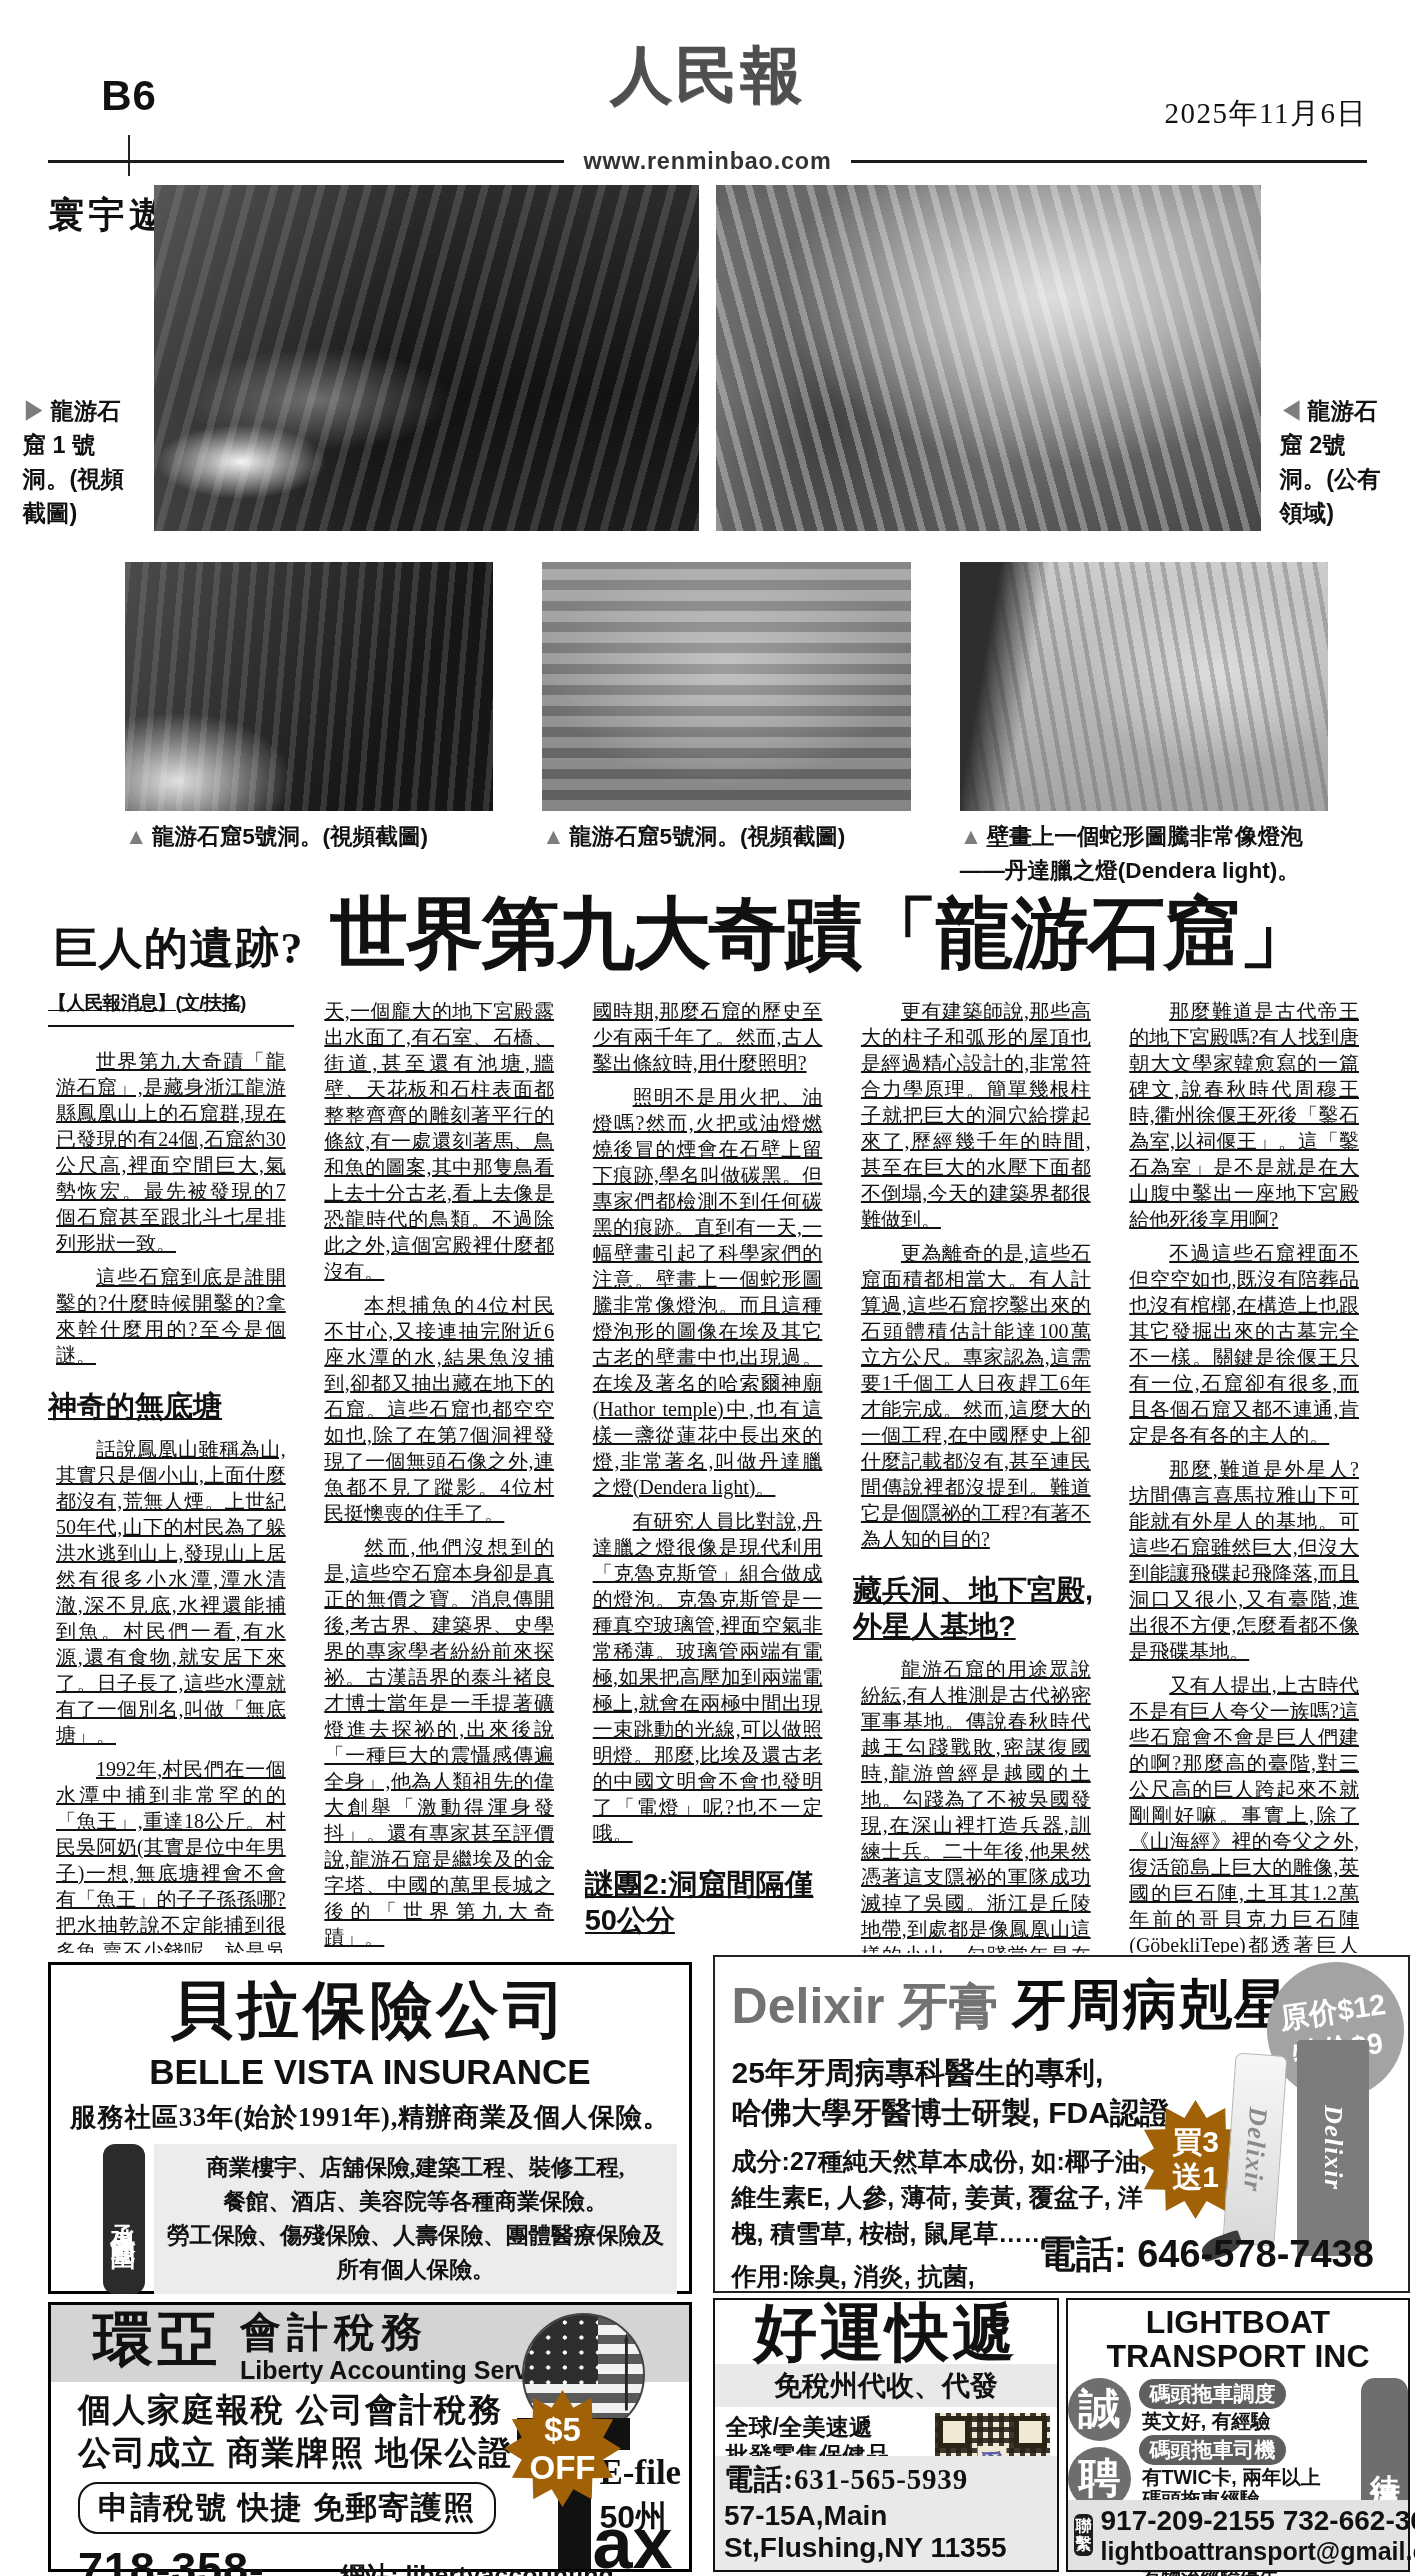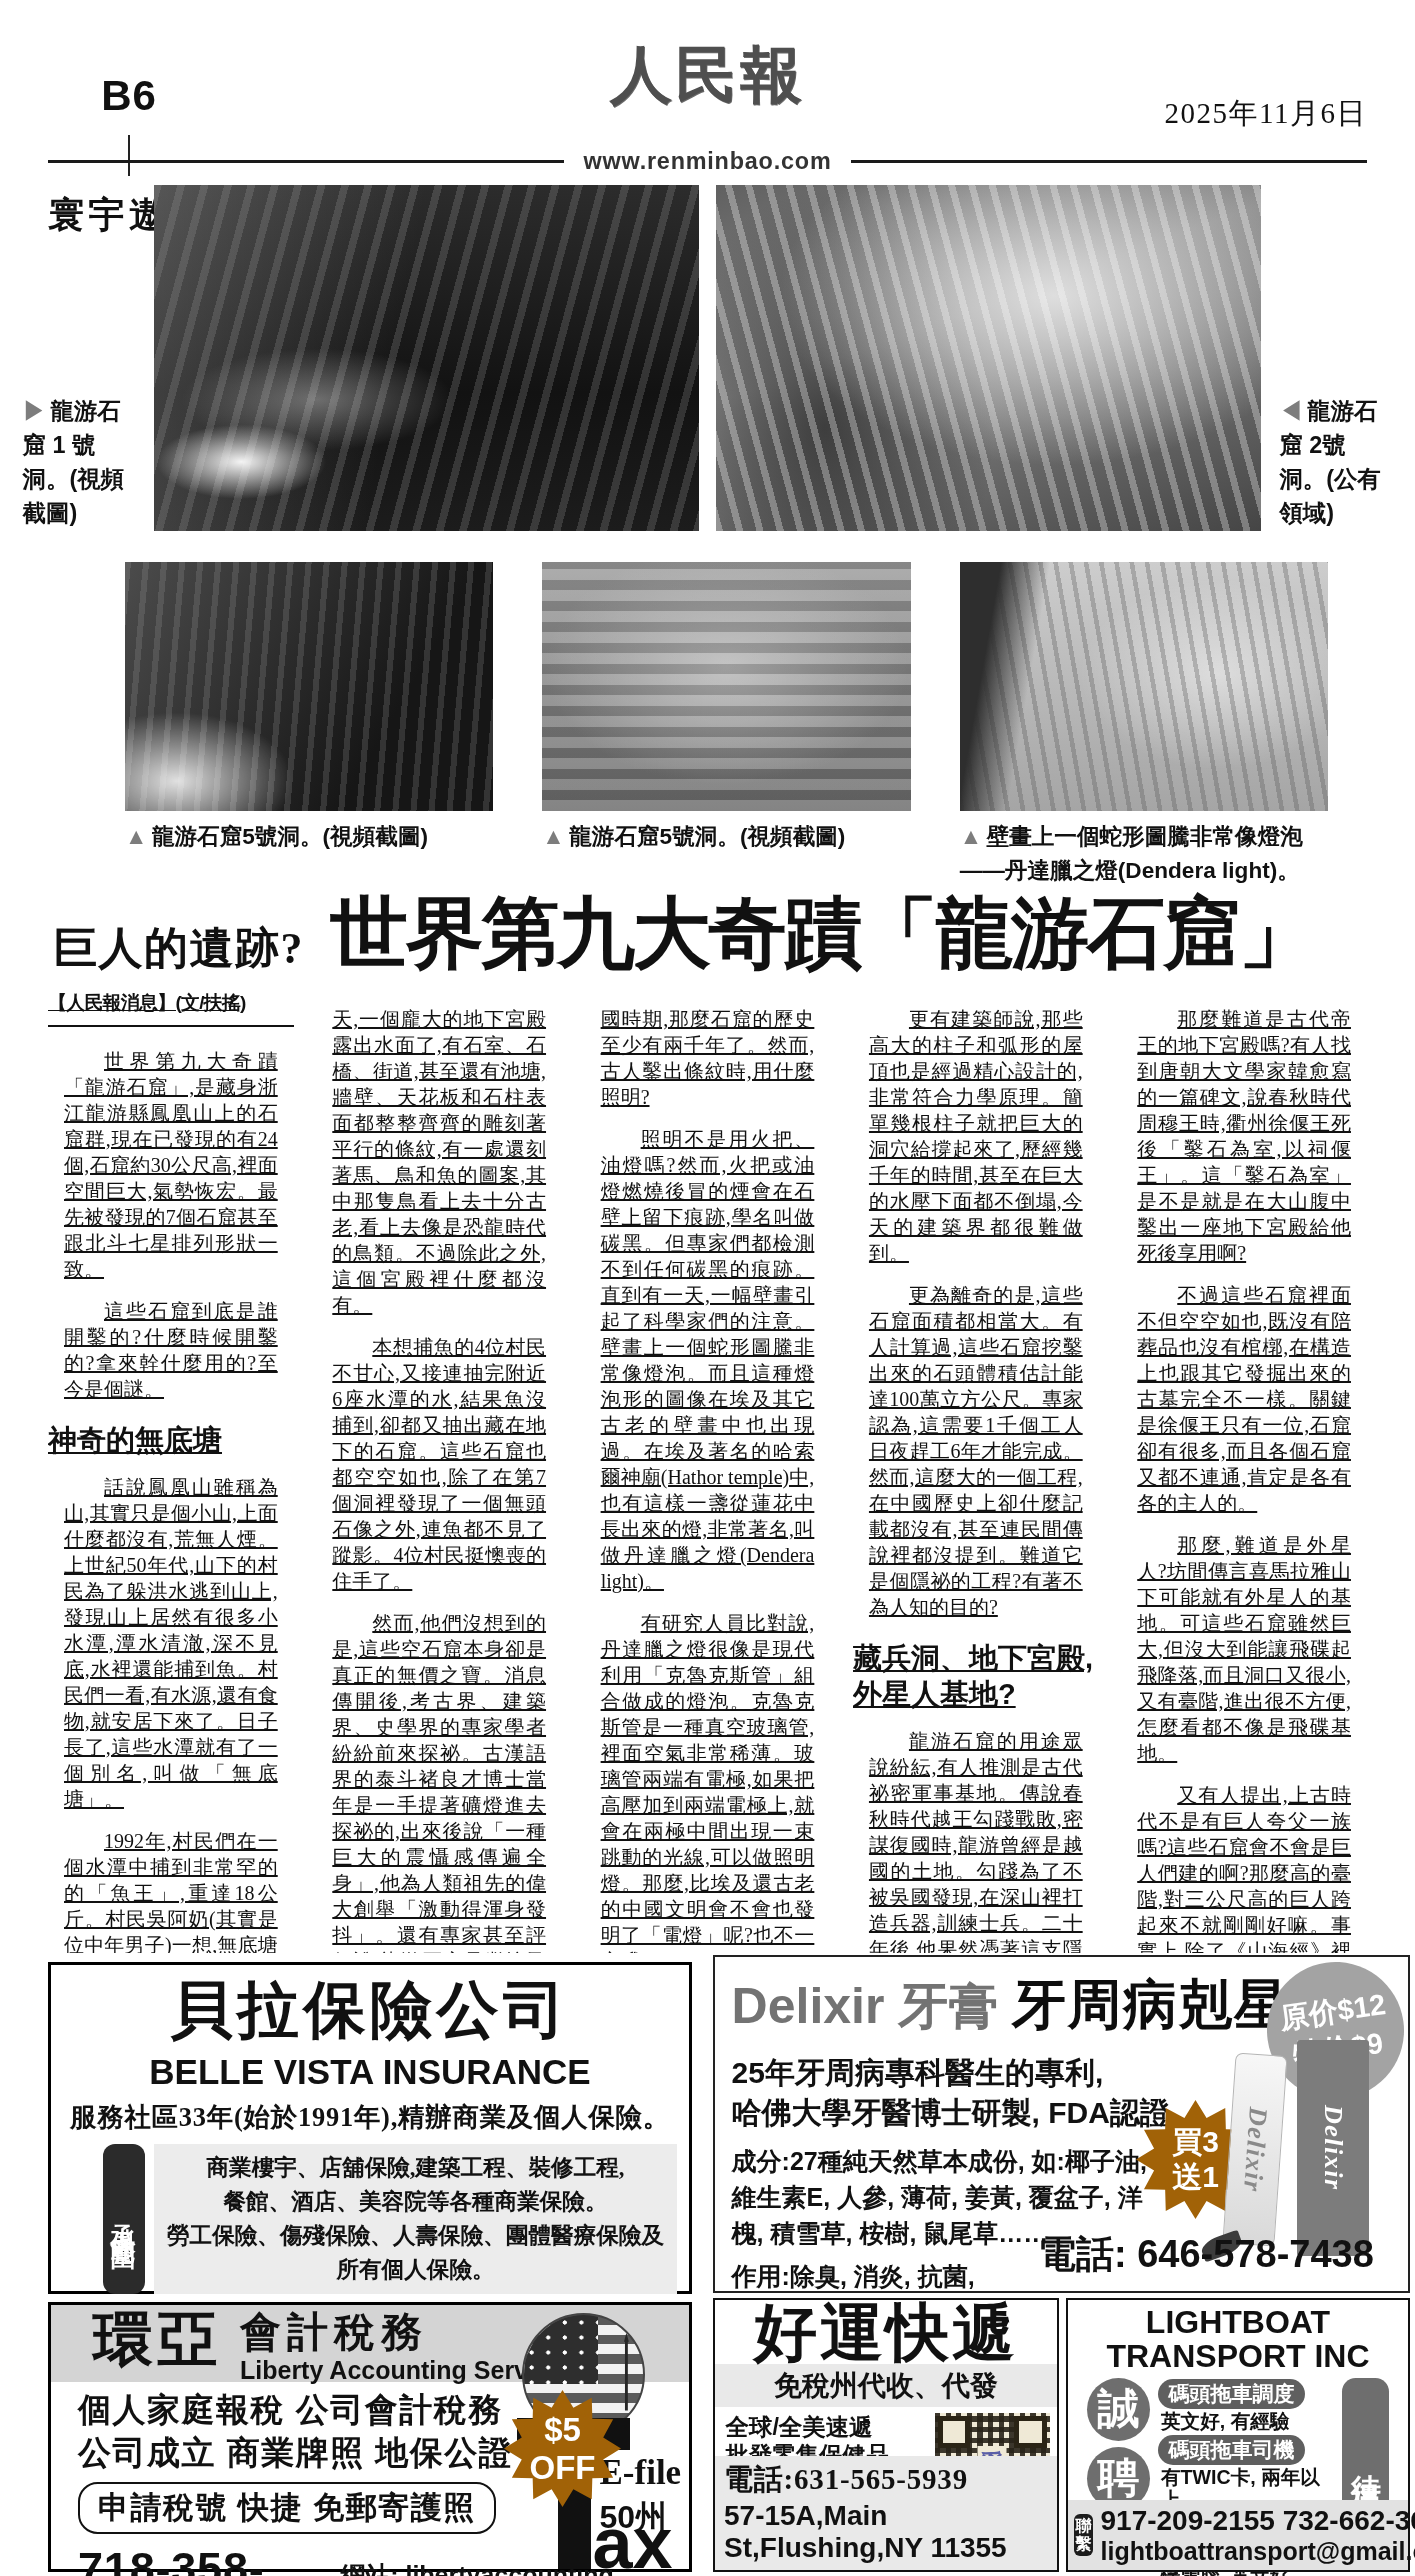--- a/index.html
+++ b/index.html
@@ -55,21 +55,21 @@
 
   
   .headline{position:absolute;left:53px;right:30px;top:882px;display:flex;align-items:flex-end;gap:26px;white-space:nowrap;}
   .kicker{font:900 44px "Liberation Serif",serif;padding-bottom:9px;letter-spacing:1.5px;}
   .mainhead{font:900 78px "Liberation Serif",serif;letter-spacing:-2.3px;}
 
   
   .article{position:absolute;left:48px;right:48px;top:990px;height:963px;display:flex;gap:22.6px;}
   .col{flex:1;overflow:hidden;text-decoration:underline;}
   .byline{font:bold 19px "Liberation Sans",sans-serif;letter-spacing:-0.8px;white-space:nowrap;border-bottom:2.3px solid #111;padding-bottom:9px;margin-bottom:21px;}
-  .col p{font-size:20px;line-height:26px;text-align:justify;margin:16px;}
+  .col p{font-size:20px;line-height:26px;text-align:justify;margin:8px;}
   .col p.indent{text-indent:2em;}
   .col h3.subhead{font:bold 29px "Liberation Sans",sans-serif;line-height:1.25;margin:19.6px 0 12px;white-space:pre-line;}
 
   
   .ad{position:absolute;box-sizing:border-box;background:#fff;}
   .pre{white-space:pre-line;}
 
   
   .ad-belle{left:48px;top:1962px;width:644px;height:332px;border:3px solid #000;text-align:center;}
   .bv-cn{font:900 62px "Liberation Sans",sans-serif;letter-spacing:4.5px;margin-top:3px;}
@@ -136,21 +136,21 @@
       repeating-linear-gradient(0deg, rgba(40,35,25,.9) 0 5.3px, rgba(0,0,0,0) 5.3px 10.6px),
       repeating-linear-gradient(90deg, rgba(40,35,25,.9) 0 5.3px, rgba(239,233,214,1) 5.3px 10.6px);}
   .lk-qr .eye{position:absolute;width:22.6px;height:22.6px;border:5.3px solid #2a2416;background:#efe9d6;}
   .lk-qr .eye.tl{left:3px;top:3px;} .lk-qr .eye.tr{right:3px;top:3px;} .lk-qr .eye.bl{left:3px;bottom:3px;}
   .lk-qr .love{position:absolute;left:50%;top:50%;transform:translate(-50%,-50%);background:#efe9d6;padding:1.5px;font:bold 26px "Liberation Serif",serif;color:#5a5fa8;}
   .lk-band{position:absolute;left:0;right:0;bottom:0;background:#e9e9e9;padding:4.5px 9px 6px;}
   .lk-phone{font:bold 29px "Liberation Serif",serif;letter-spacing:0.8px;}
   .lk-addr{font:bold 28px "Liberation Sans",sans-serif;letter-spacing:0;}
 
   
-  .ad-lightboat{left:1066px;top:2298px;width:344px;height:274px;border:2.3px solid #111;padding:6px 19px;}
+  .ad-lightboat{left:1066px;top:2298px;width:344px;height:274px;border:2.3px solid #111;padding:6px 0;}
   .lt-title{font:900 32px "Liberation Sans",sans-serif;text-align:center;line-height:1.05;white-space:pre-line;letter-spacing:0;}
   .lt-mid{display:flex;gap:6px;margin-top:4.5px;}
   .lt-circles{display:flex;flex-direction:column;gap:6px;width:65px;}
   .lt-circle{width:63px;height:63px;border-radius:50%;background:#6e6e6e;color:#fff;display:flex;align-items:center;justify-content:center;font:bold 42px "Liberation Sans",sans-serif;}
   .lt-jobs{flex:1;}
   .lt-role{display:inline-block;background:#5f5f5f;color:#fff;border-radius:754px;padding:0.8px 10.6px;font:bold 21px "Liberation Sans",sans-serif;margin-top:1.5px;}
   .lt-desc{font:bold 19.6px "Liberation Sans",sans-serif;line-height:1.15;margin:0.8px 0 1.5px 3px;}
   .lt-benefit{width:47px;height:169px;border-radius:13.6px;background:#6e6e6e;color:#fff;writing-mode:vertical-rl;text-orientation:upright;display:flex;align-items:center;justify-content:center;font:bold 30px "Liberation Sans",sans-serif;letter-spacing:7.5px;}
   .lt-band{position:absolute;left:0;right:0;bottom:0;background:#e2e2e2;display:flex;gap:7.5px;padding:4.5px 6px;align-items:center;}
   .lt-contact{background:#1c1c1c;color:#fff;border-radius:6px;width:32px;text-align:center;font:bold 16px "Liberation Sans",sans-serif;line-height:1.1;padding:3px 1.5px;white-space:pre-line;}

